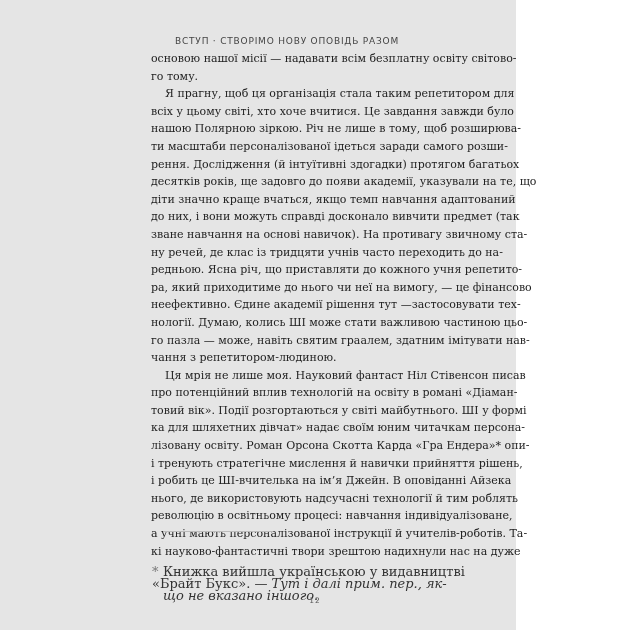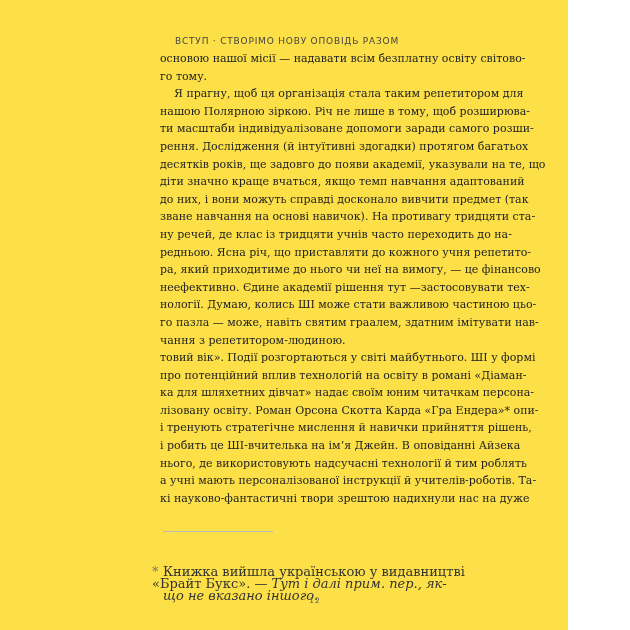--- a/index.html
+++ b/index.html
@@ -1,24 +1,24 @@
 <!DOCTYPE html>
 <html><head>
 <meta charset="utf-8">
 <style>
   html, body { margin:0; padding:0; background:#ffffff; }
   body { width:630px; height:630px; position:relative; overflow:hidden; }
-  .page { position:absolute; left:0; top:0; width:568px; height:630px; background:#fde047; }
+  .page { position:absolute; left:0; top:0; width:516px; height:630px; background:#e5e5e5; }
   .running-head {
     position:absolute; left:175px; top:36px;
     font-family:"DejaVu Sans", sans-serif; font-size:9px; letter-spacing:0.8px;
     color:#444; text-transform:uppercase; white-space:nowrap;
   }
   .body-text {
-    position:absolute; left:160px; top:50px; width:318px;
+    position:absolute; left:151px; top:50px; width:318px;
     font-family:"DejaVu Serif", serif; font-size:11px; line-height:17.6px;
     color:#222; text-align:justify;
   }
   .line { display:block; white-space:nowrap; text-align:justify; text-align-last:justify; height:17.6px; }
   .line.last { text-align-last:left; }
   .line.indent { padding-left:14px; }
   .fn-rule { position:absolute; left:163px; top:531px; width:110px; height:1px; background:#bbb; }
   .footnote {
     position:absolute; left:152px; top:566px; width:330px;
     font-family:"DejaVu Serif", serif; font-size:13px; line-height:12px; color:#333;
@@ -34,41 +34,44 @@
 </head>
 <body>
 
 <div class="page">
   <div class="running-head">Вступ · Створімо нову оповідь разом</div>
 
   <div class="body-text" id="body-text">
       <span class="line">основою нашої місії — надавати всім безплатну освіту світово-</span>
       <span class="line last">го тому.</span>
       <span class="line indent">Я прагну, щоб ця організація стала таким репетитором для</span>
+      <span class="line">всіх у цьому світі, хто хоче вчитися. Це завдання завжди було</span>
       <span class="line">нашою Полярною зіркою. Річ не лише в тому, щоб розширюва-</span>
-      <span class="line">ти масштаби індивідуалізоване допомоги заради самого розши-</span>
+      <span class="line">ти масштаби персоналізованої ідеться заради самого розши-</span>
       <span class="line">рення. Дослідження (й інтуїтивні здогадки) протягом багатьох</span>
       <span class="line">десятків років, ще задовго до появи академії, указували на те, що</span>
       <span class="line">діти значно краще вчаться, якщо темп навчання адаптований</span>
       <span class="line">до них, і вони можуть справді досконало вивчити предмет (так</span>
-      <span class="line">зване навчання на основі навичок). На противагу тридцяти ста-</span>
+      <span class="line">зване навчання на основі навичок). На противагу звичному ста-</span>
       <span class="line">ну речей, де клас із тридцяти учнів часто переходить до на-</span>
       <span class="line">редньою. Ясна річ, що приставляти до кожного учня репетито-</span>
       <span class="line">ра, який приходитиме до нього чи неї на вимогу, — це фінансово</span>
       <span class="line">неефективно. Єдине академії рішення тут —застосовувати тех-</span>
       <span class="line">нології. Думаю, колись ШІ може стати важливою частиною цьо-</span>
       <span class="line">го пазла — може, навіть святим граалем, здатним імітувати нав-</span>
       <span class="line last">чання з репетитором-людиною.</span>
+      <span class="line indent">Ця мрія не лише моя. Науковий фантаст Ніл Стівенсон писав</span>
+      <span class="line">про потенційний вплив технологій на освіту в романі «Діаман-</span>
       <span class="line">товий вік». Події розгортаються у світі майбутнього. ШІ у формі</span>
-      <span class="line">про потенційний вплив технологій на освіту в романі «Діаман-</span>
       <span class="line">ка для шляхетних дівчат» надає своїм юним читачкам персона-</span>
       <span class="line">лізовану освіту. Роман Орсона Скотта Карда «Гра Ендера»* опи-</span>
       <span class="line">і тренують стратегічне мислення й навички прийняття рішень,</span>
       <span class="line">і робить це ШІ-вчителька на ім’я Джейн. В оповіданні Айзека</span>
       <span class="line">нього, де використовують надсучасні технології й тим роблять</span>
+      <span class="line">революцію в освітньому процесі: навчання індивідуалізоване,</span>
       <span class="line">а учні мають персоналізованої інструкції й учителів-роботів. Та-</span>
       <span class="line">кі науково-фантастичні твори зрештою надихнули нас на дуже</span>
     </div>
 
   <div class="fn-rule"></div>
   <div class="footnote">
     <span class="fn-mark">*</span><span>Книжка вийшла українською у видавництві «Брайт Букс». — </span><span class="fn-italic">Тут і далі прим. пер., як-</span>
     <span class="fn-line2 fn-italic">що не вказано іншого.</span>
   </div>
 

